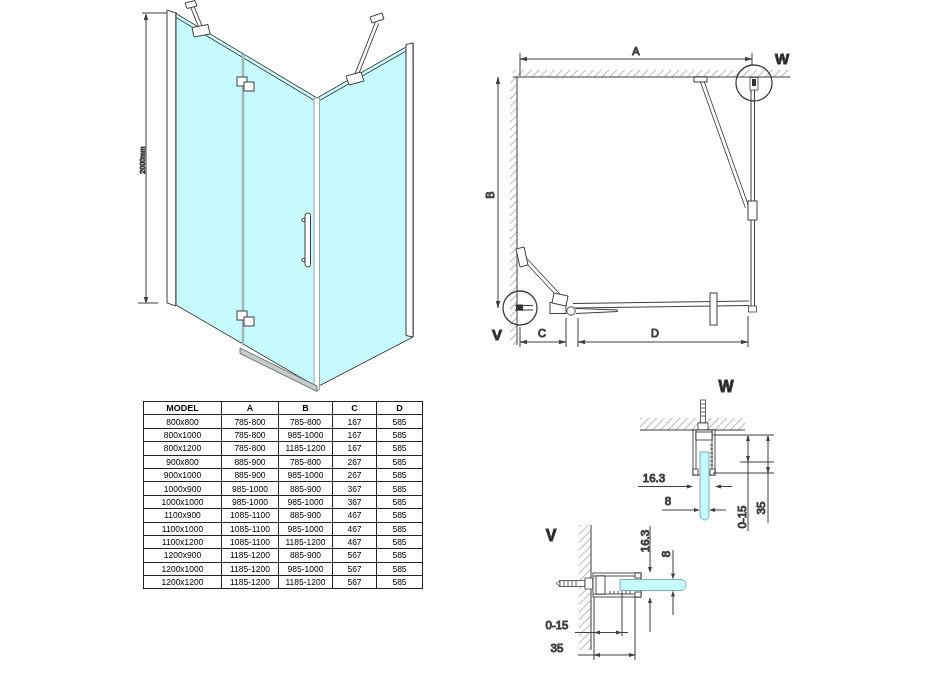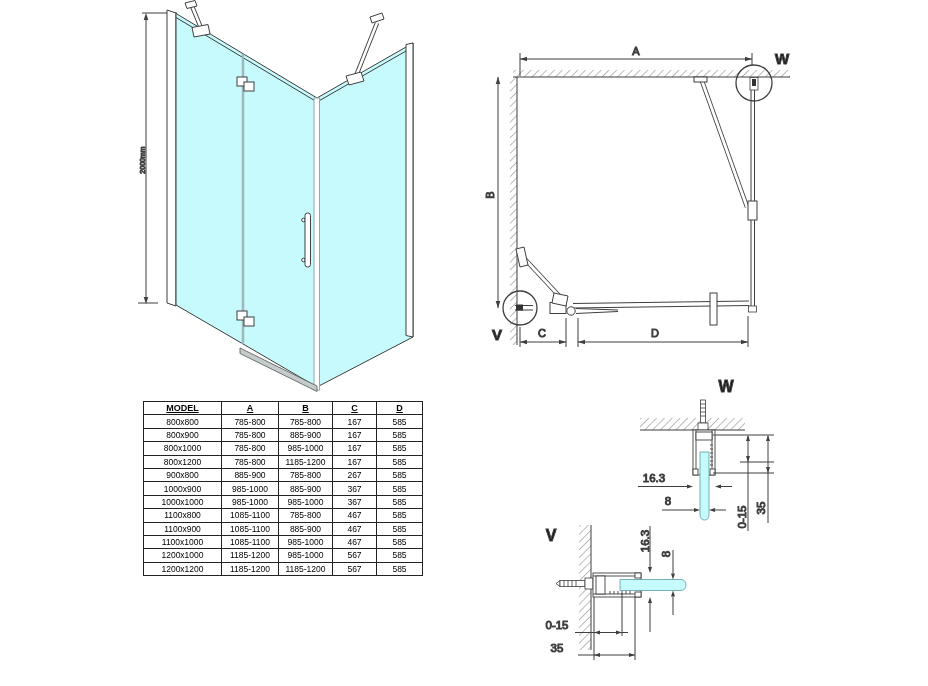--- a/index.html
+++ b/index.html
@@ -5,21 +5,21 @@
   html,body{margin:0;padding:0;background:#fff;}
   #canvas{position:relative;width:928px;height:686px;background:#fff;overflow:hidden;
           font-family:"Liberation Sans",sans-serif;}
   #canvas svg{position:absolute;overflow:visible;}
   #iso-view{left:125px;top:0px;}
   #plan-view{left:480px;top:35px;}
   #detail-w{left:600px;top:373px;}
   #detail-v{left:530px;top:505px;}
   #size-table{position:absolute;left:143px;top:401px;border-collapse:collapse;
               background:#fff;color:#000;table-layout:fixed;}
-  #size-table th{font:bold 9px "Liberation Sans",sans-serif;text-decoration:underline;}
+  #size-table th{font:bold 9px "Liberation Sans",sans-serif;}
   #size-table td{font:8.5px "Liberation Sans",sans-serif;}
   #size-table th,#size-table td{border:1px solid #222;text-align:center;vertical-align:middle;
               padding:0;height:12.4px;white-space:nowrap;}
   .c-model{width:78px}.c-a{width:57px}.c-b{width:54px}.c-c{width:44px}.c-d{width:46px}
   text{fill:#1a1a1a;}
   .dimlbl{font:11px "Liberation Sans",sans-serif;}
   .dimlbl-big{font:11.5px "Liberation Sans",sans-serif;}
   .seclbl{font:bold 15px "Liberation Sans",sans-serif;}
   .seclbl-big{font:bold 16px "Liberation Sans",sans-serif;}
   .smlbl{font:7px "Liberation Sans",sans-serif;}
@@ -203,27 +203,20 @@
       </thead>
     <tbody>
         <tr>
           <td>800x800</td>
           <td>785-800</td>
           <td>785-800</td>
           <td>167</td>
           <td>585</td>
         </tr>
         <tr>
-          <td>800x900</td>
-          <td>785-800</td>
-          <td>885-900</td>
-          <td>167</td>
-          <td>585</td>
-        </tr>
-        <tr>
           <td>800x1000</td>
           <td>785-800</td>
           <td>985-1000</td>
           <td>167</td>
           <td>585</td>
         </tr>
         <tr>
           <td>800x1200</td>
           <td>785-800</td>
           <td>1185-1200</td>
@@ -231,52 +224,66 @@
           <td>585</td>
         </tr>
         <tr>
           <td>900x800</td>
           <td>885-900</td>
           <td>785-800</td>
           <td>267</td>
           <td>585</td>
         </tr>
         <tr>
+          <td>900x1000</td>
+          <td>885-900</td>
+          <td>985-1000</td>
+          <td>267</td>
+          <td>585</td>
+        </tr>
+        <tr>
           <td>1000x900</td>
           <td>985-1000</td>
           <td>885-900</td>
           <td>367</td>
           <td>585</td>
         </tr>
         <tr>
           <td>1000x1000</td>
           <td>985-1000</td>
           <td>985-1000</td>
           <td>367</td>
-          <td>585</td>
-        </tr>
-        <tr>
-          <td>1100x800</td>
-          <td>1085-1100</td>
-          <td>785-800</td>
-          <td>467</td>
           <td>585</td>
         </tr>
         <tr>
           <td>1100x900</td>
           <td>1085-1100</td>
           <td>885-900</td>
           <td>467</td>
           <td>585</td>
         </tr>
         <tr>
           <td>1100x1000</td>
           <td>1085-1100</td>
           <td>985-1000</td>
           <td>467</td>
+          <td>585</td>
+        </tr>
+        <tr>
+          <td>1100x1200</td>
+          <td>1085-1100</td>
+          <td>1185-1200</td>
+          <td>467</td>
+          <td>585</td>
+        </tr>
+        <tr>
+          <td>1200x900</td>
+          <td>1185-1200</td>
+          <td>885-900</td>
+          <td>567</td>
           <td>585</td>
         </tr>
         <tr>
           <td>1200x1000</td>
           <td>1185-1200</td>
           <td>985-1000</td>
           <td>567</td>
           <td>585</td>
         </tr>
         <tr>

